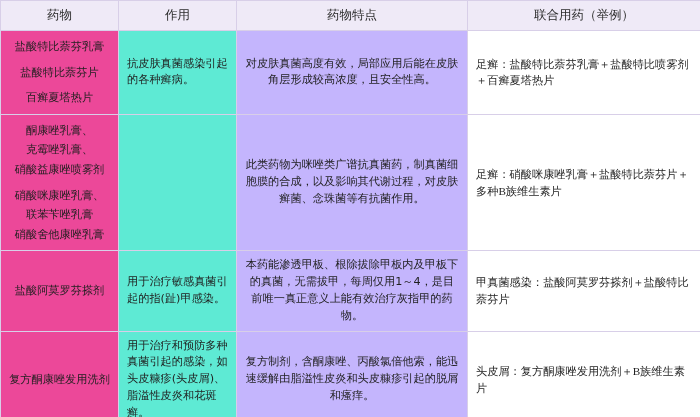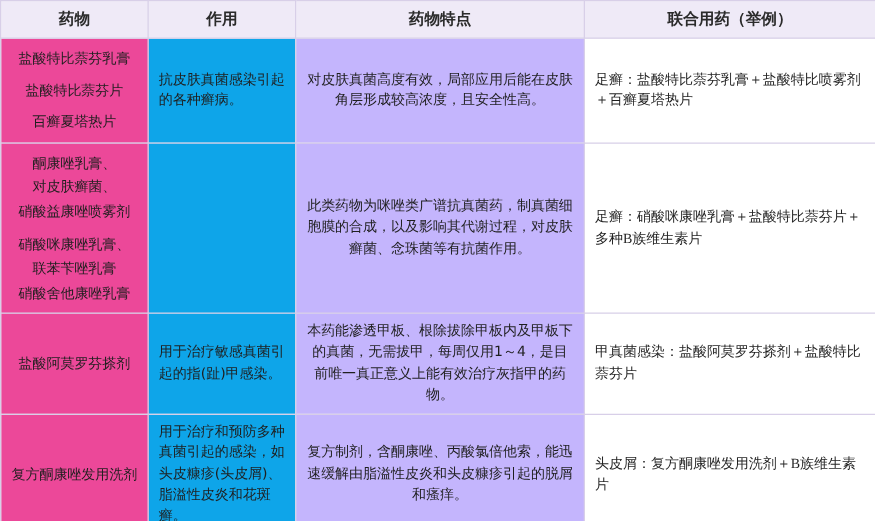--- a/index.html
+++ b/index.html
@@ -20,38 +20,38 @@
   table.drug-table th, table.drug-table td {
     border: 1px solid #d8cfe8;
     vertical-align: middle;
     padding: 6px 8px;
     box-sizing: border-box;
   }
   thead th {
     background: #efeaf7;
     color: #2b2b2b;
     font-size: 12.5px;
-    font-weight: bold;
+    font-weight: normal;
     text-align: center;
     height: 28px;
     padding: 5px 4px;
   }
   td {
     font-size: 11.2px;
     line-height: 1.5;
     color: #1f1f1f;
   }
   td.col-name {
     background: #ec4899;
     text-align: center;
     font-size: 11.2px;
     line-height: 1.75;
   }
   td.col-effect {
-    background: #0ea5e9;
+    background: #5eead4;
     text-align: left;
   }
   td.col-feature {
     background: #c4b5fd;
     text-align: center;
   }
   td.col-combo {
     background: #ffffff;
     text-align: left;
     font-family: Liberation Serif, serif;
@@ -97,21 +97,21 @@
         </div>
       </td>
       <td class="col-effect">抗皮肤真菌感染引起的各种癣病。</td>
       <td class="col-feature">对皮肤真菌高度有效，局部应用后能在皮肤角层形成较高浓度，且安全性高。</td>
       <td class="col-combo">足癣：盐酸特比萘芬乳膏＋盐酸特比喷雾剂＋百癣夏塔热片</td>
     </tr>
     <tr>
       <td class="col-name">
         <div class="cell-lines">
           <span>酮康唑乳膏、</span>
-          <span>对皮肤癣菌、</span>
+          <span>克霉唑乳膏、</span>
           <span>硝酸益康唑喷雾剂</span>
           <span class="blank"></span>
           <span>硝酸咪康唑乳膏、</span>
           <span>联苯苄唑乳膏</span>
           <span>硝酸舍他康唑乳膏</span>
         </div>
       </td>
       <td class="col-effect"></td>
       <td class="col-feature">此类药物为咪唑类广谱抗真菌药，制真菌细胞膜的合成，以及影响其代谢过程，对皮肤癣菌、念珠菌等有抗菌作用。</td>
       <td class="col-combo">足癣：硝酸咪康唑乳膏＋盐酸特比萘芬片＋多种B族维生素片</td>

